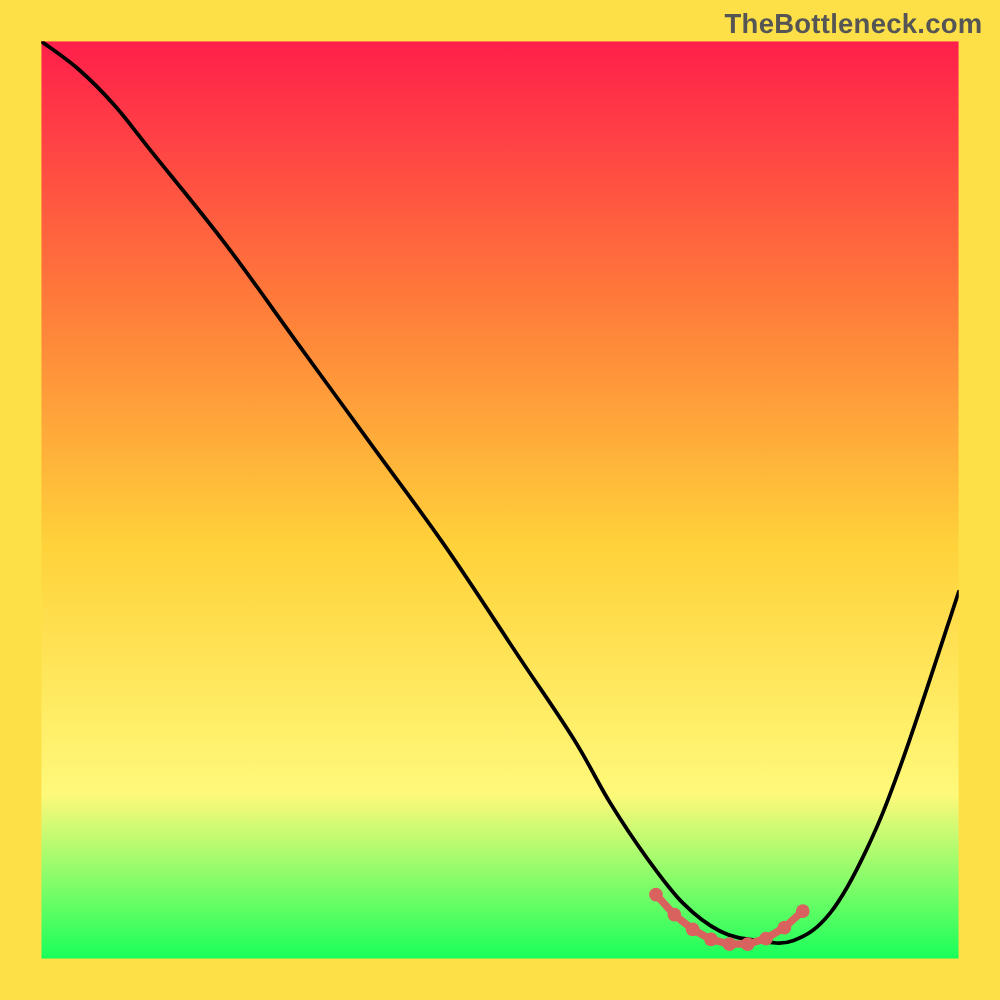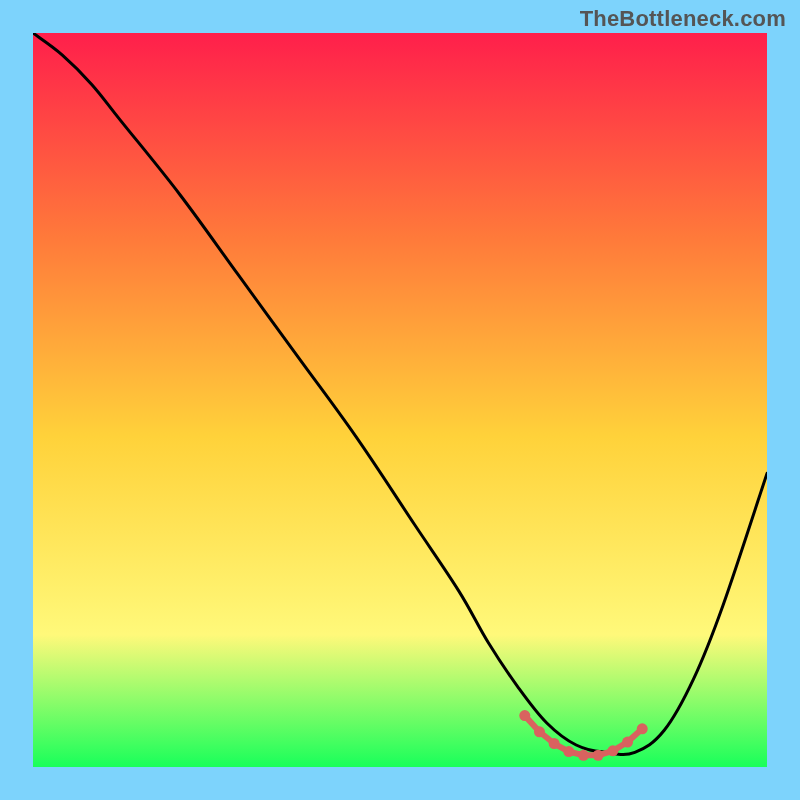--- a/index.html
+++ b/index.html
@@ -8,21 +8,21 @@
     width: 800px;
     height: 800px;
     background: #000;
     overflow: hidden;
     font-family: Arial, Helvetica, sans-serif;
   }
   .stage {
     position: relative;
     width: 800px;
     height: 800px;
-    background: #7dd3fc;
+    background: #fde047;
   }
   .watermark {
     position: absolute;
     top: 6px;
     right: 14px;
     color: #555;
     font-size: 22px;
     font-weight: 600;
     letter-spacing: 0.2px;
     z-index: 5;

